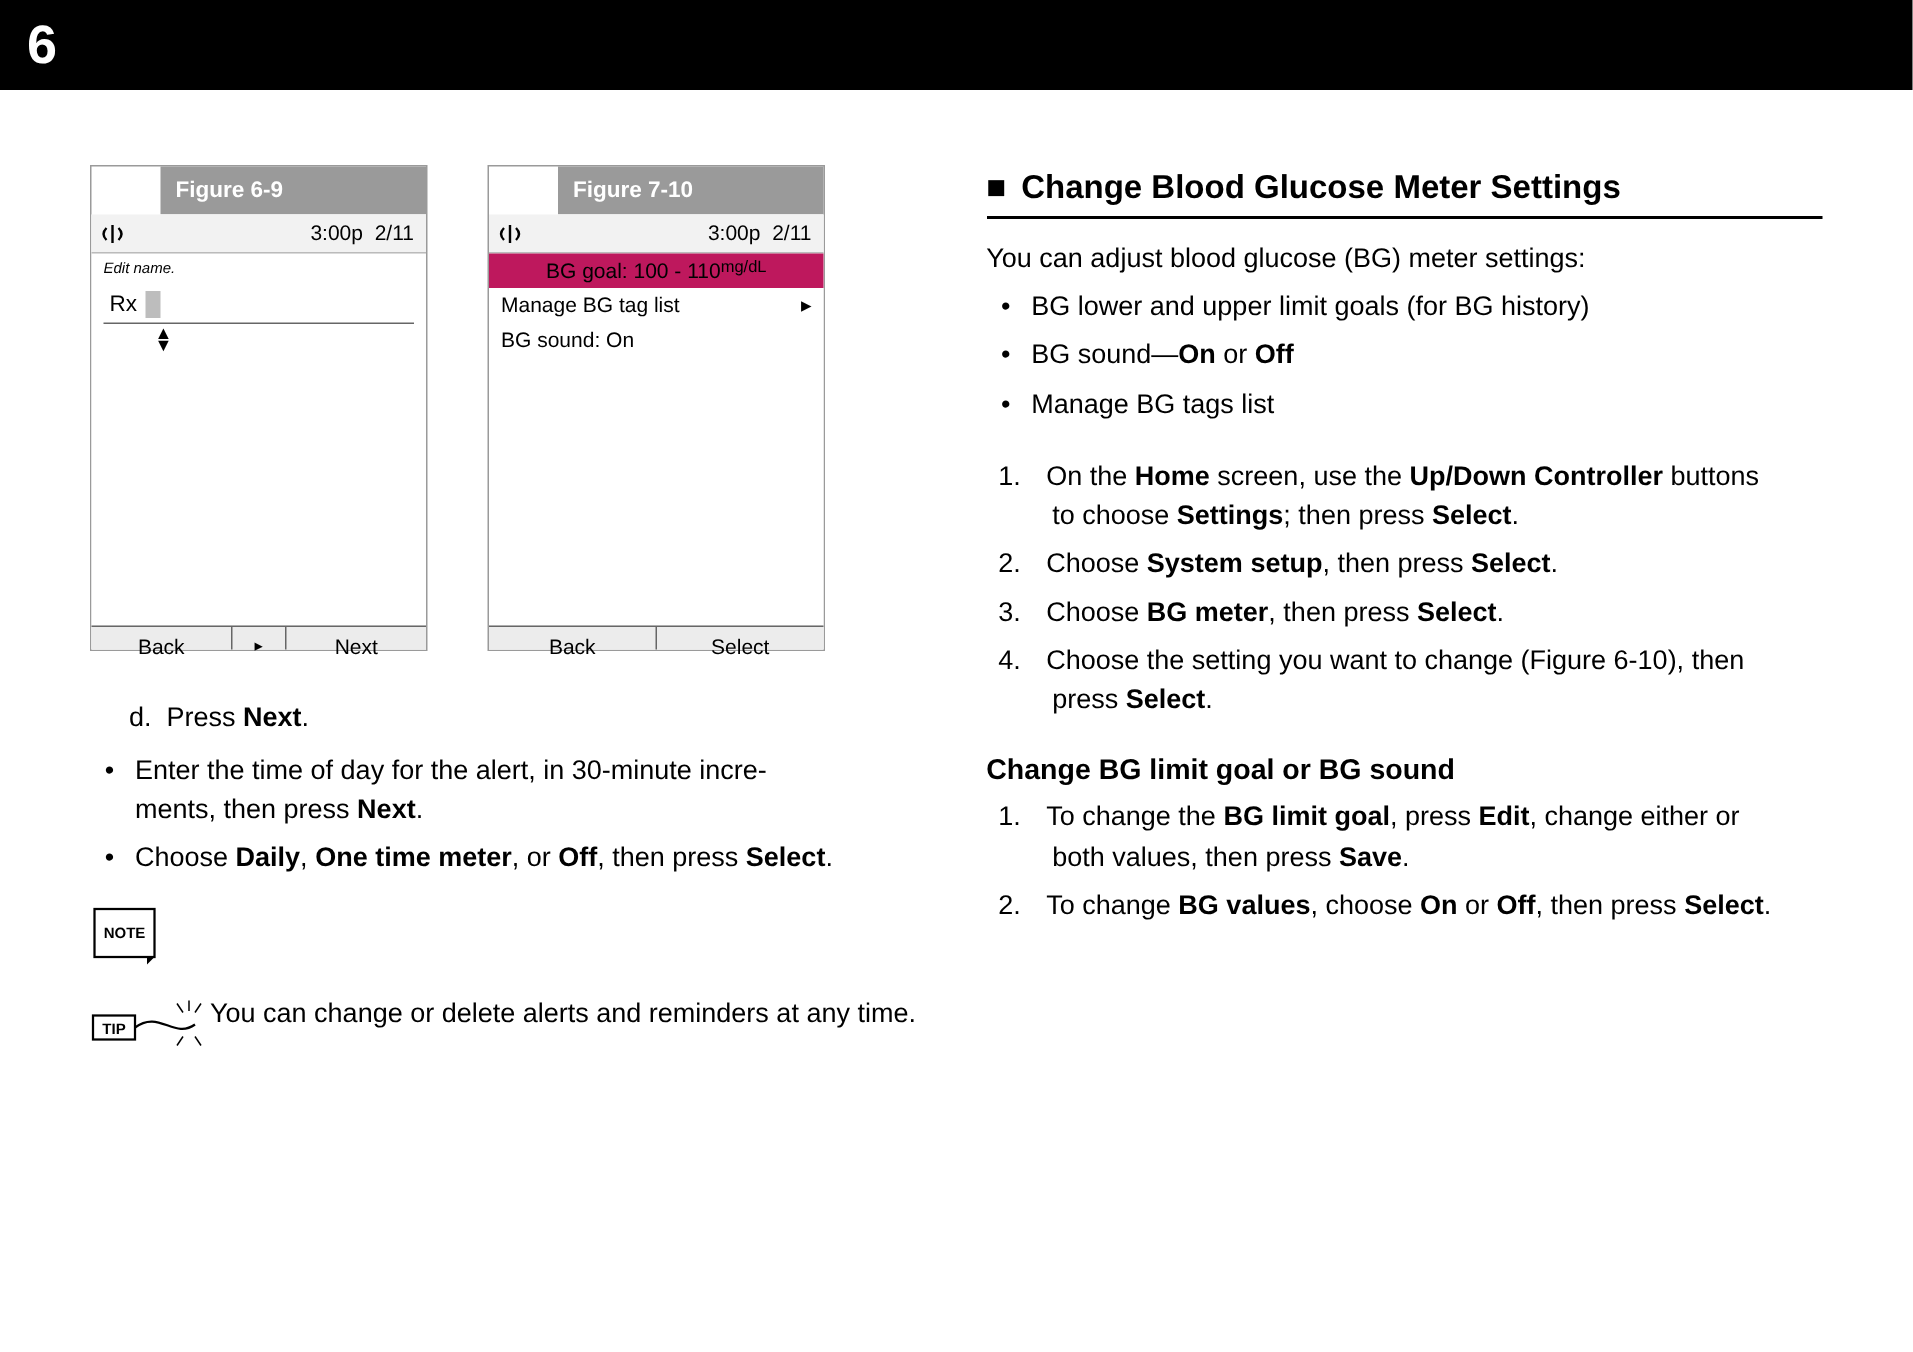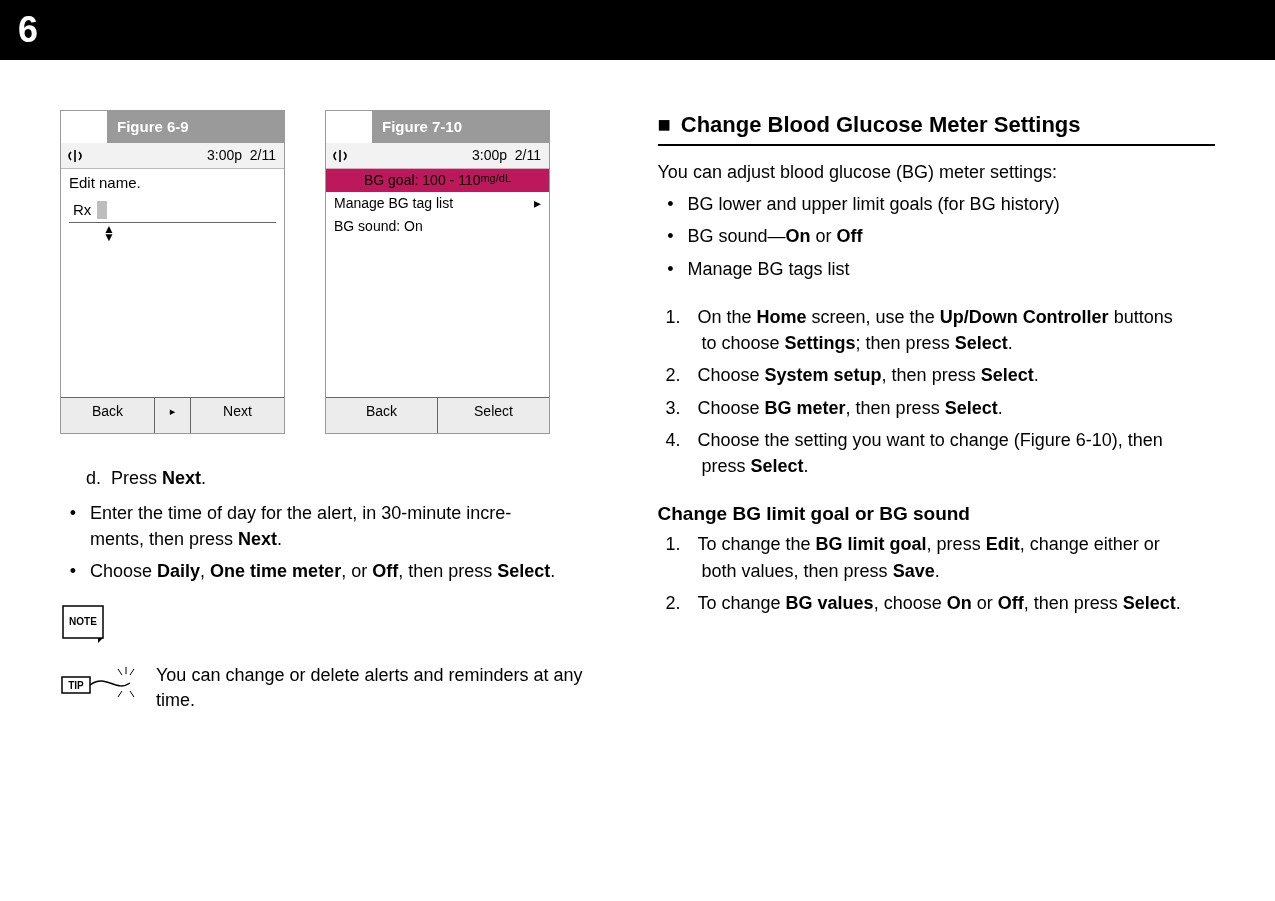--- a/index.html
+++ b/index.html
@@ -80,21 +80,22 @@
     justify-content: space-between;
     padding: 2px 8px 2px 6px;
     border-bottom: 1px solid #bbb;
     background: #f2f2f2;
     font-size: 14px;
     height: 26px;
   }
   .antenna-icon svg { display: block; }
   .screen-title {
     padding: 4px 8px;
-    font-size: 15px;
+    font-size: 10px;
+    font-style: italic;
   }
   .screen-body {
     flex: 1;
     padding: 2px 8px 0 8px;
     font-size: 15px;
   }
   .edit-row {
     display: flex;
     align-items: center;
     gap: 6px;
@@ -127,21 +128,21 @@
   .sub-row {
     padding: 2px 8px;
     display: flex;
     justify-content: space-between;
     font-size: 14px;
   }
   .softkeys {
     display: flex;
     border-top: 1px solid #666;
     background: #ececec;
-    height: 36px;
+    height: 16px;
   }
   .softkey {
     flex: 1;
     text-align: center;
     font-size: 14px;
     line-height: 26px;
     border-right: 1px solid #666;
   }
   .softkey:last-child { border-right: none; }
   .softkey.arrow { flex: 0 0 36px; font-size: 11px; }
@@ -149,21 +150,21 @@
   
   .step-letter { display: flex; gap: 10px; margin-left: 26px; margin-bottom: 10px; }
   .bullet-line { display: flex; gap: 12px; margin-bottom: 8px; margin-left: 8px; }
   .bullet-dot { width: 10px; text-align: center; }
   .num-line { display: flex; gap: 10px; margin-bottom: 8px; margin-left: 8px; }
   .num-line .num { width: 22px; }
   .indent-cont { margin-left: 44px; margin-top: -6px; margin-bottom: 8px; }
 
   .callout {
     display: flex;
-    gap: 16px;
+    gap: 0;
     margin: 20px 0 10px 0;
     align-items: flex-start;
   }
   .callout .icon-box {
     flex: 0 0 50px;
     height: 40px;
   }
   .callout .txt { flex: 1; }
 
   .section-head {

